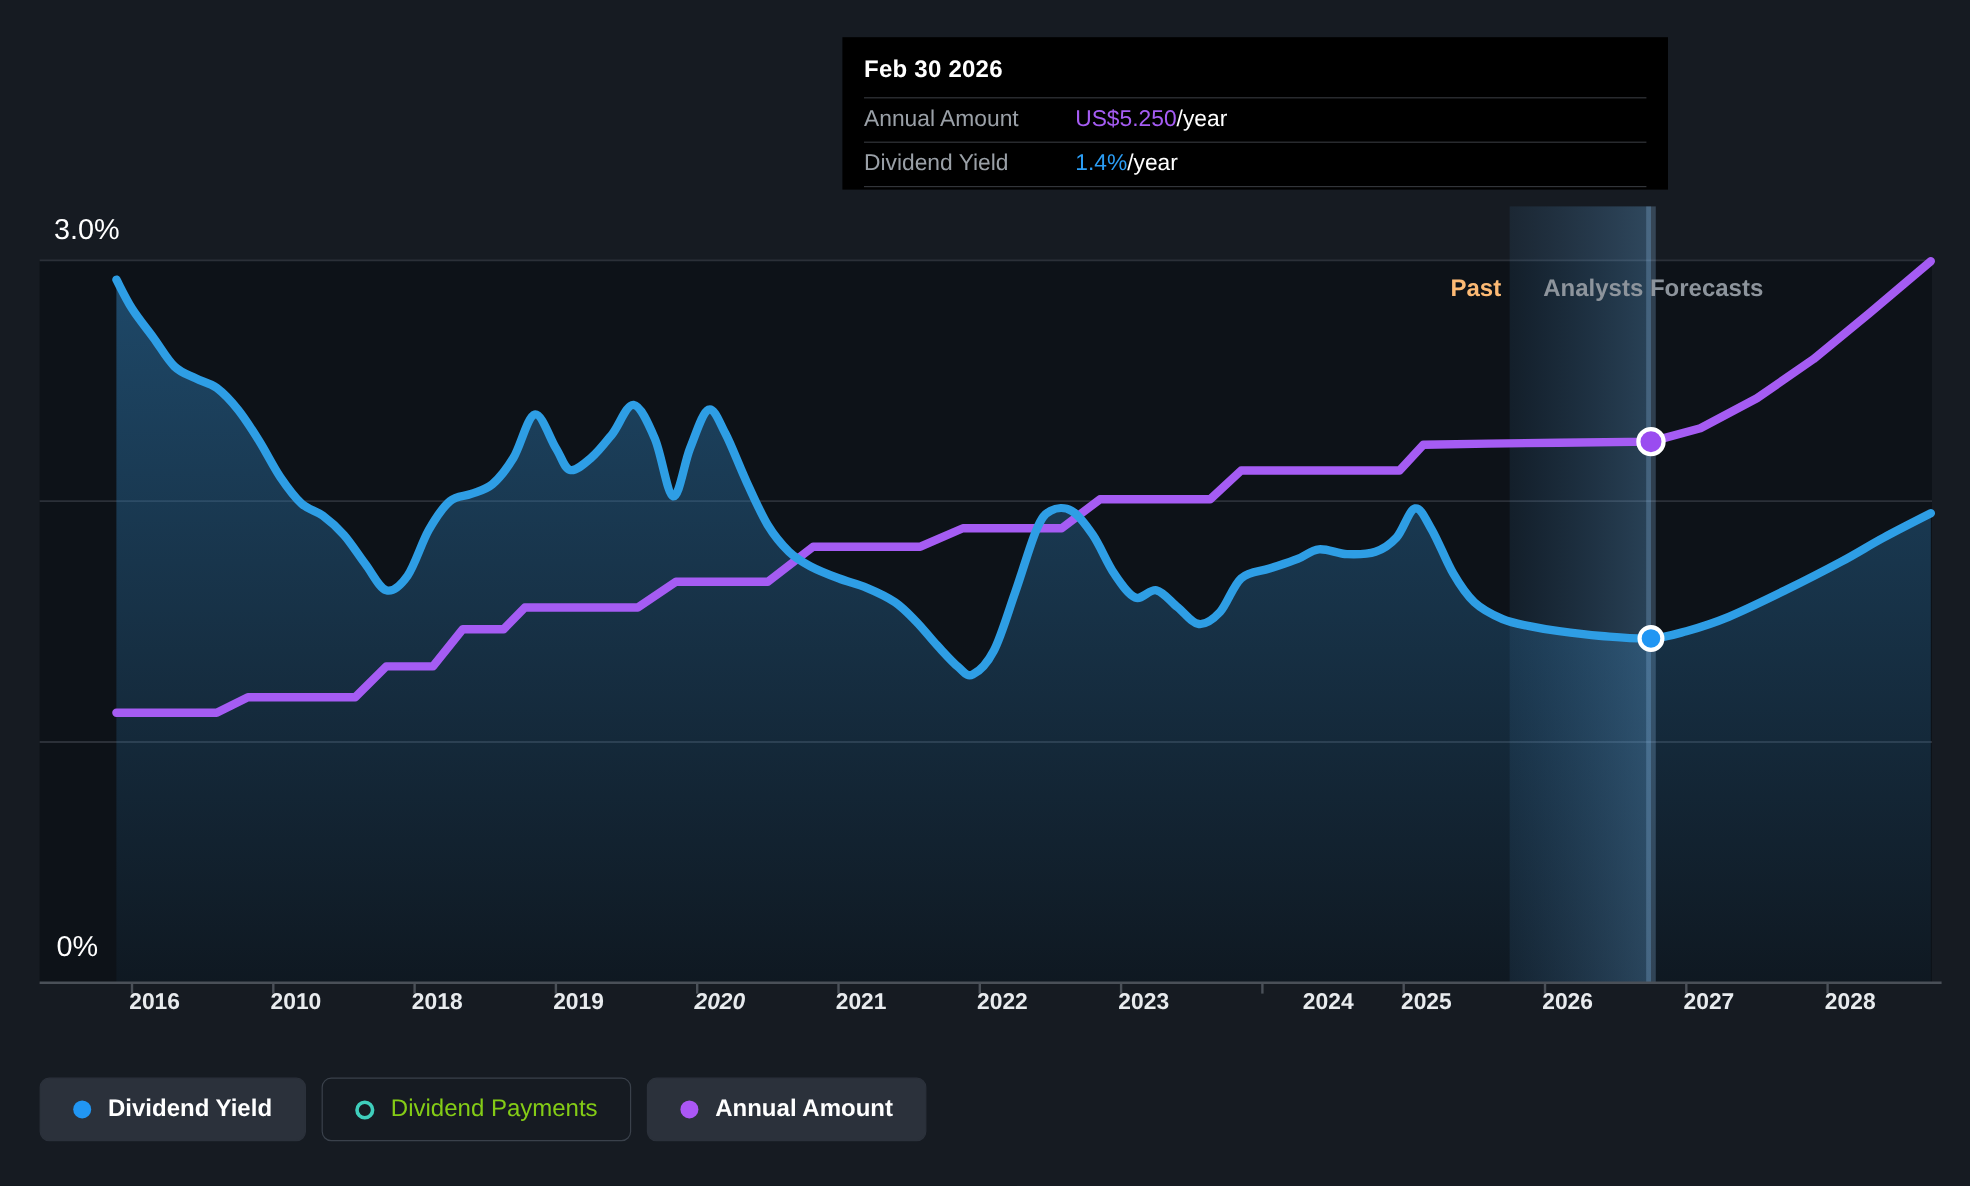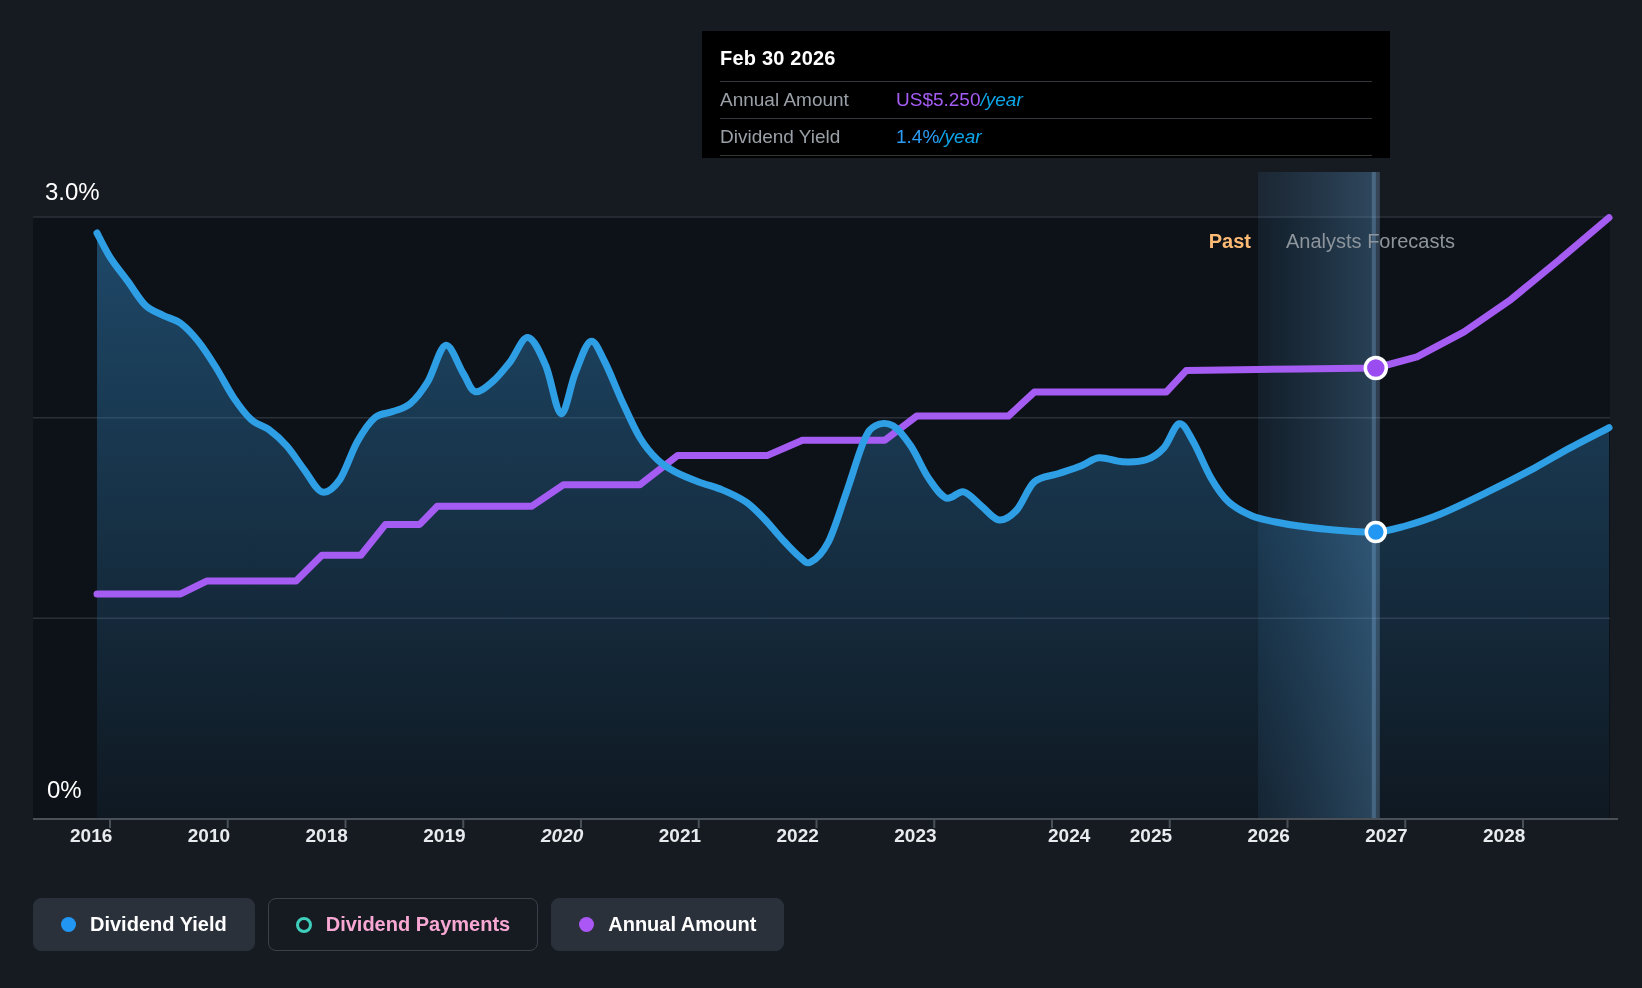--- a/index.html
+++ b/index.html
@@ -13,45 +13,45 @@
   
   .tooltip {
     position:absolute; left:702px; top:31px; width:688px;
     background:#000; padding:8px 18px 2px 18px; z-index:6;
   }
   .tt-title { font-size:20px; font-weight:700; color:#fff; padding:8px 0 11px 0; letter-spacing:.2px; }
   .tt-row { display:flex; align-items:center; border-top:1px solid #32353a; padding:7px 0; font-size:19px; }
   .tt-row:last-child { border-bottom:1px solid #32353a; }
   .tt-label { color:#9aa0a7; width:176px; flex:0 0 176px; }
   .tt-value .v { font-weight:400; }
-  .tt-value .suffix { color:#0ea5e9;font-style:italic; }
+  .tt-value .suffix { color:#ffffff; }
 
   
   .ylabel { position:absolute; font-size:24px; font-weight:400; color:#ffffff; z-index:3; }
   .ylabel.top { left:45px; top:178px; }
   .ylabel.bottom { left:47px; top:776px; }
   .xlabel {
-    position:absolute; top:825px; width:80px; text-align:left;
+    position:absolute; top:825px; width:80px; text-align:right;
     font-size:19px; font-weight:600; color:#e8ebee; z-index:3;
   }
   .past-label {
     position:absolute; left:1095px; top:230px; width:156px; text-align:right;
     font-size:20px; font-weight:700; color:#fdba74; z-index:4;
   }
   .forecast-label {
     position:absolute; left:1286px; top:230px;
-    font-size:20px; font-weight:400; color:#8d949c; z-index:4;
+    font-size:20px; font-weight:700; color:#8d949c; z-index:4;
   }
 
   
   .legend { position:absolute; left:33px; top:898px; display:flex; gap:13px; z-index:5; }
   .legend-btn {
     display:flex; align-items:center; gap:14px; height:53px; padding:0 27px;
     border-radius:8px; background:transparent; border:1px solid #3a414b;
-    color:#f9a8d4; font-size:20px; font-weight:700;
+    color:#84cc16; font-size:20px; font-weight:400;
     font-family:"Liberation Sans", sans-serif; cursor:pointer; white-space:nowrap;
   }
   .legend-btn.active { background:#2b313b; border-color:#2b313b; color:#ffffff; font-weight:600; }
   .marker { width:15px; height:15px; border-radius:50%; flex:0 0 15px; }
   .marker.ring { background:transparent !important; border:3px solid #888; width:16px; height:16px; flex-basis:16px; }
 </style>
 </head>
 <body>
 
 <div id="app">

